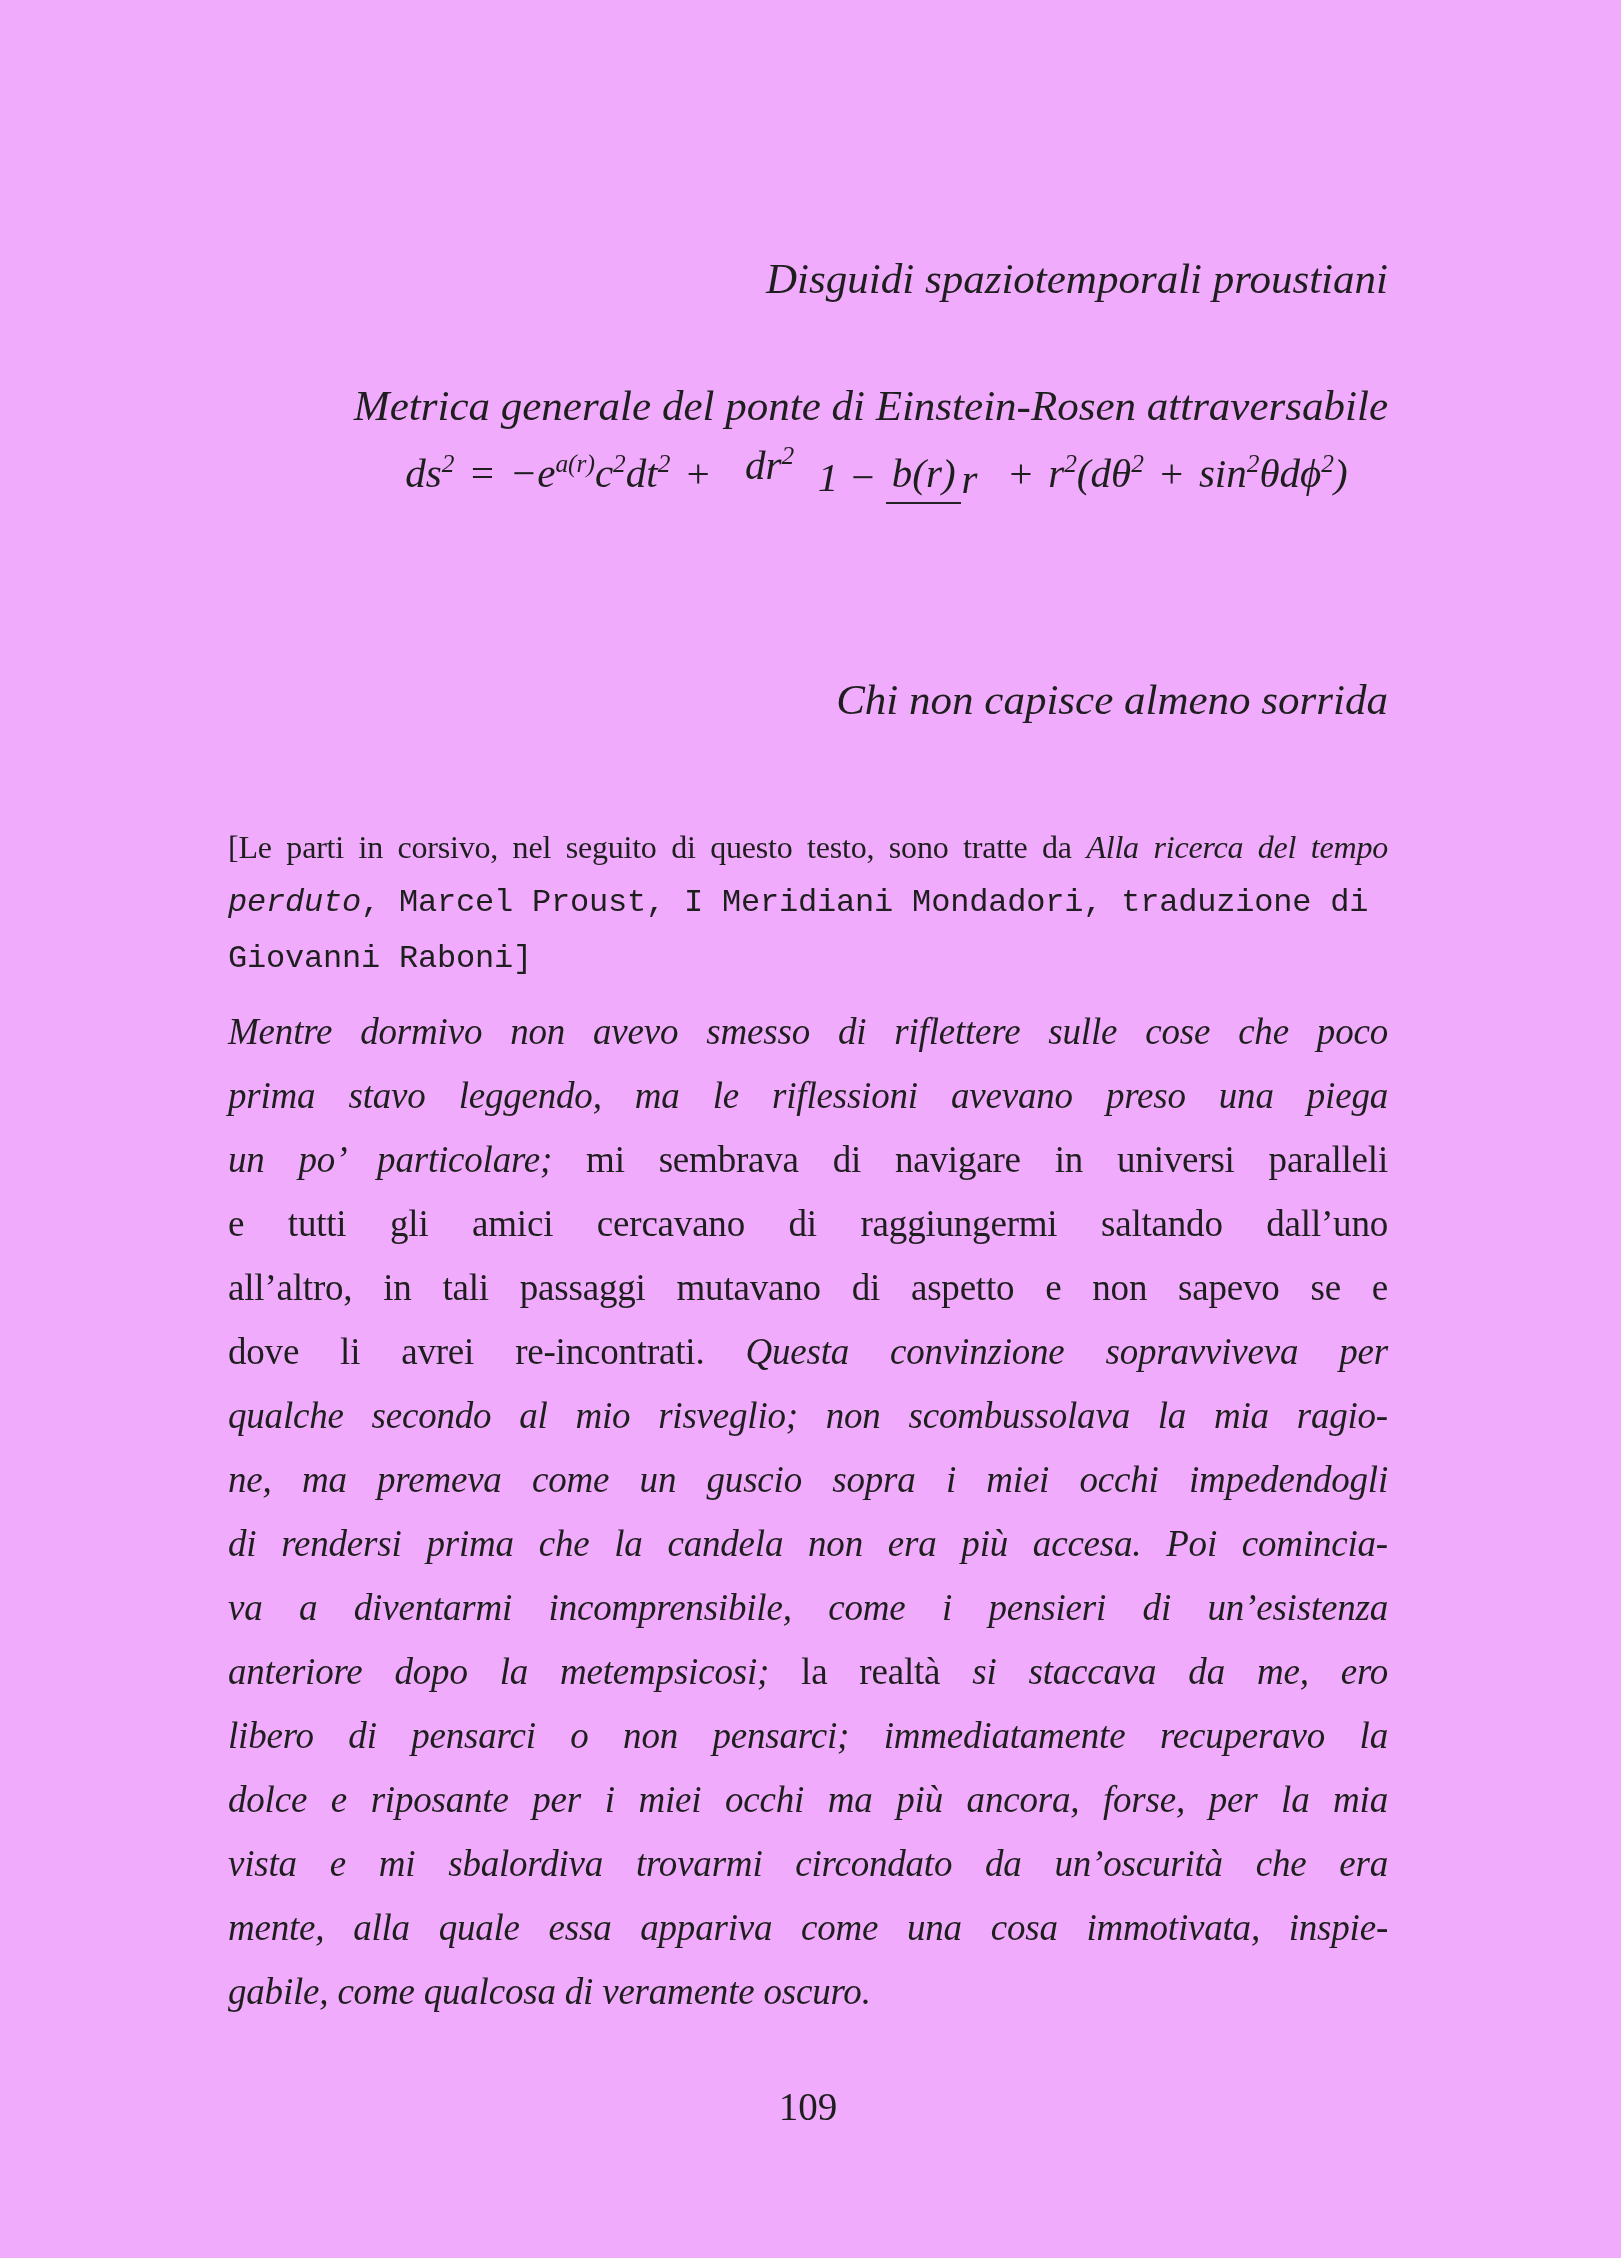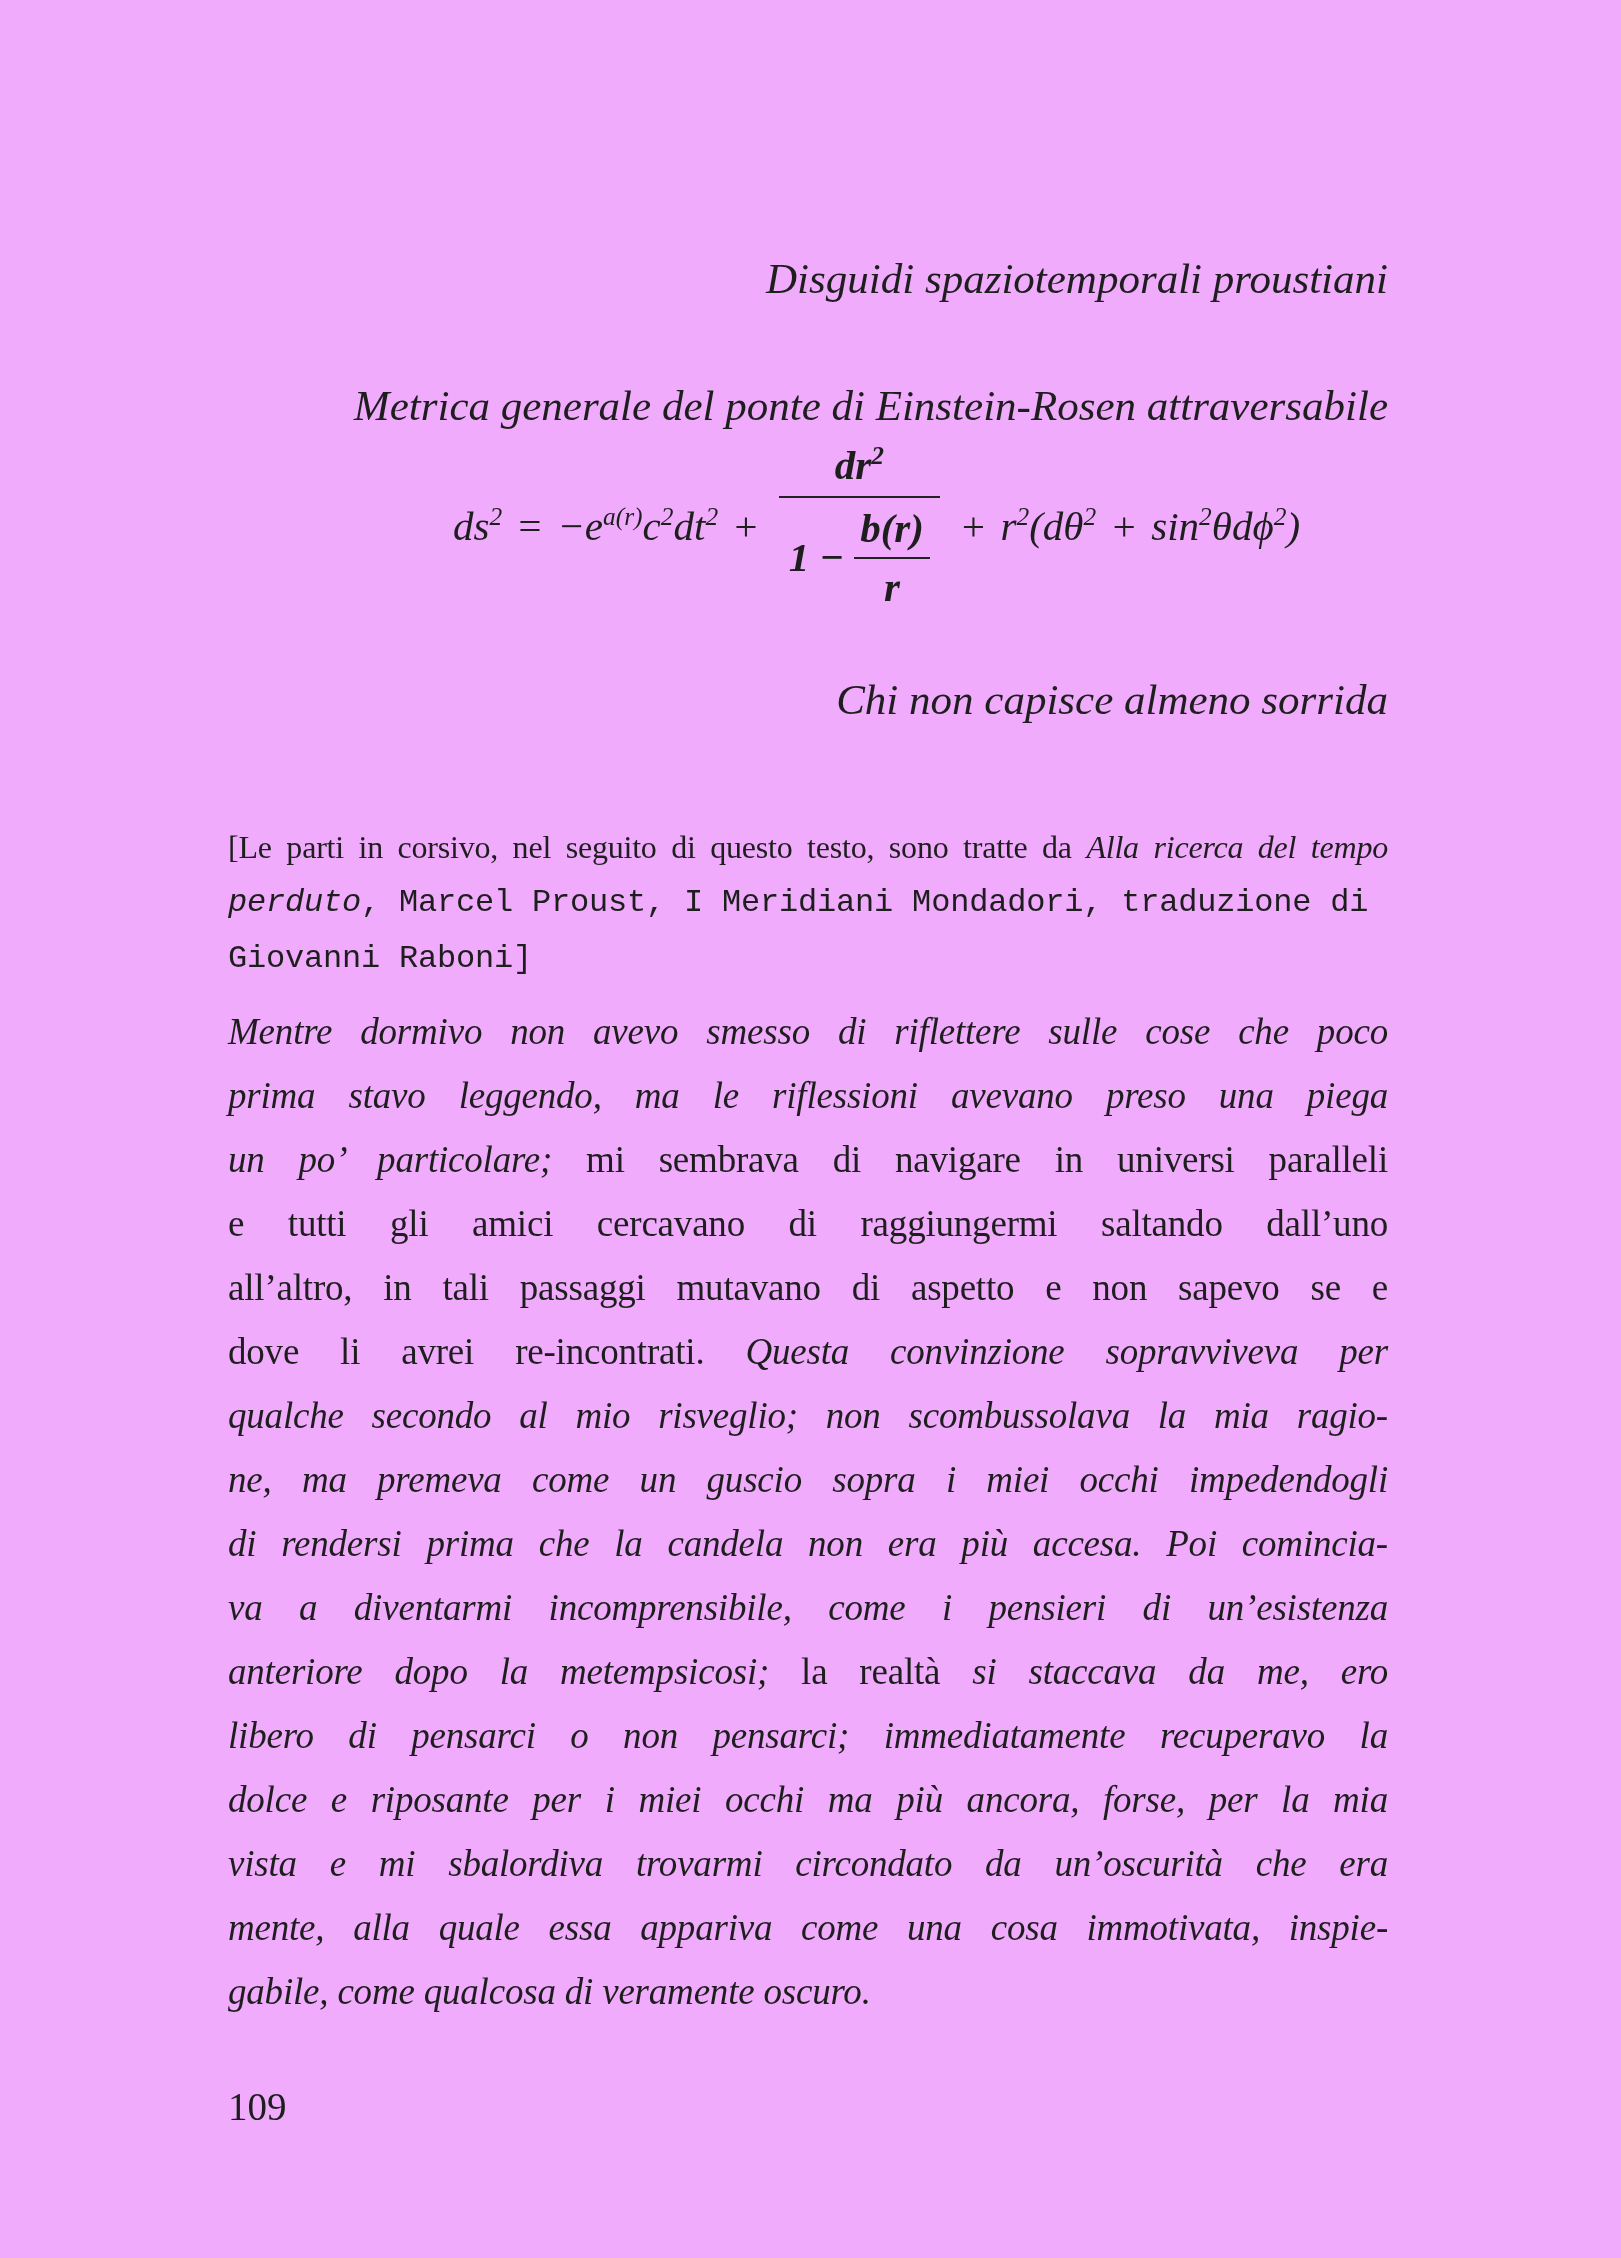--- a/index.html
+++ b/index.html
@@ -15,41 +15,41 @@
   .hdr{font-style:italic;font-size:43px;line-height:1.2;text-align:right;}
   .title{top:253px;}
   .subtitle{top:380px;}
   .epigraph{top:674px;}
 
   
   .eq-wrap{top:443px;display:flex;justify-content:center;padding-left:137px;box-sizing:border-box;}
   .eq-row{display:inline-flex;align-items:center;font-style:italic;font-size:41px;line-height:1.1;}
   .eq-row sup{font-size:62%;line-height:0;vertical-align:super;font-style:italic;}
   .op{margin:0 13.7px;}
-  .frac{display:inline-flex;flex-direction:column;align-items:center;margin:0 5.9px;font-weight:bold;}
+  .frac{display:inline-flex;flex-direction:row;margin:0 5.9px;}
   .frac .num{padding:0 13.7px 7.8px;}
   .frac .fbar{align-self:stretch;height:0;border-top:2.9px solid #222;}
   .frac .den{padding:7.8px 9.8px 0;display:flex;align-items:center;}
   .frac.inner{margin:0 0 0 9.8px;}
   .frac.inner .inum{border-bottom:2.9px solid #222;padding:0 5.9px 5.9px;}
   .frac.inner .iden{padding-top:5.9px;}
 
   
   .note{top:819px;font-size:32px;line-height:56px;letter-spacing:-0.2px;}
   .note-line{text-align:justify;text-align-last:justify;}
   .note-line.last{text-align:left;text-align-last:left;font-family:Liberation Mono, monospace;}
 
   
   .bodytext{top:1000px;font-size:37px;line-height:64px;letter-spacing:-0.2px;}
   .body-line{text-align:justify;text-align-last:justify;}
   .body-line.last{text-align:left;text-align-last:left;}
   .it{font-style:italic;}
   .rm{font-style:normal;}
 
-  .pagenum{top:2084px;text-align:left;font-size:39px;}
+  .pagenum{top:2084px;text-align:center;font-size:39px;}
 </style>
 </head>
 <body>
 
 <div class="page">
 
   <div class="block hdr title">Disguidi spaziotemporali proustiani</div>
 
   <div class="block hdr subtitle">Metrica generale del ponte di Einstein-Rosen attraversabile</div>
 

